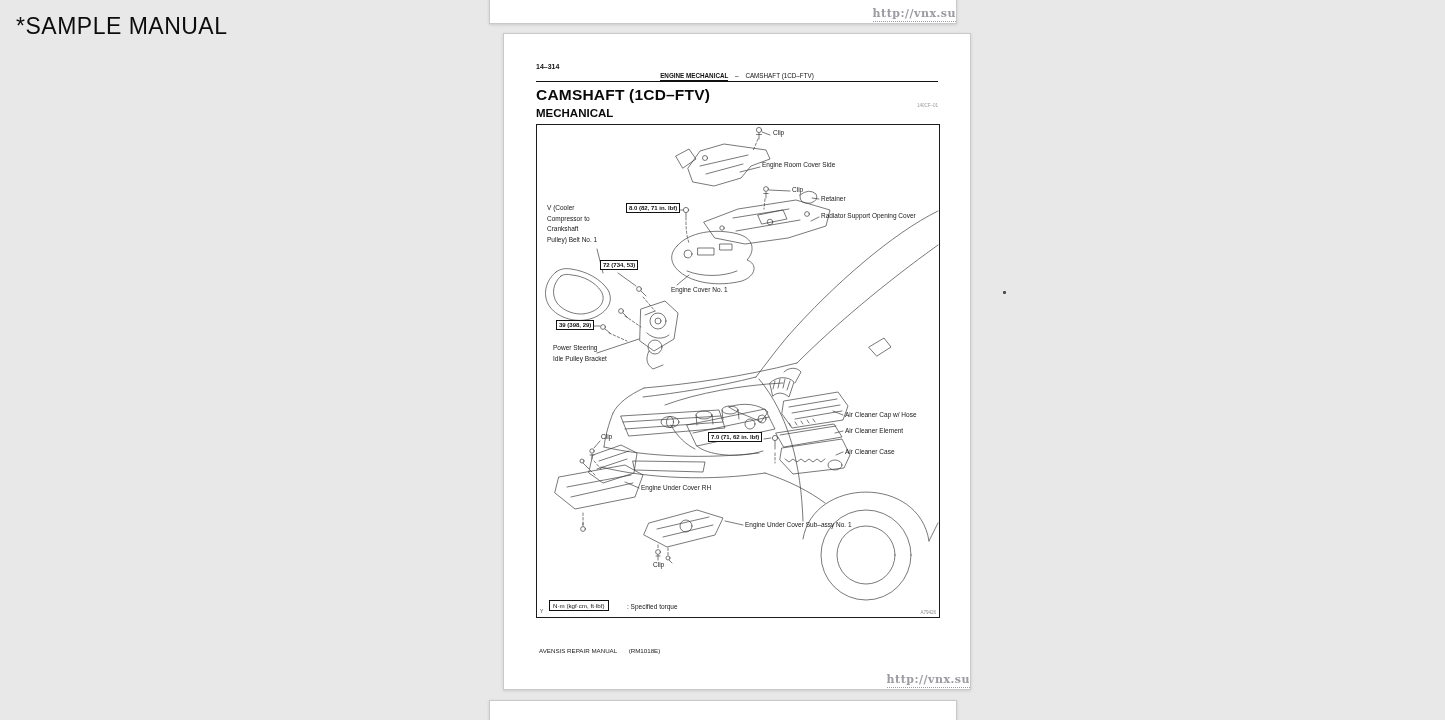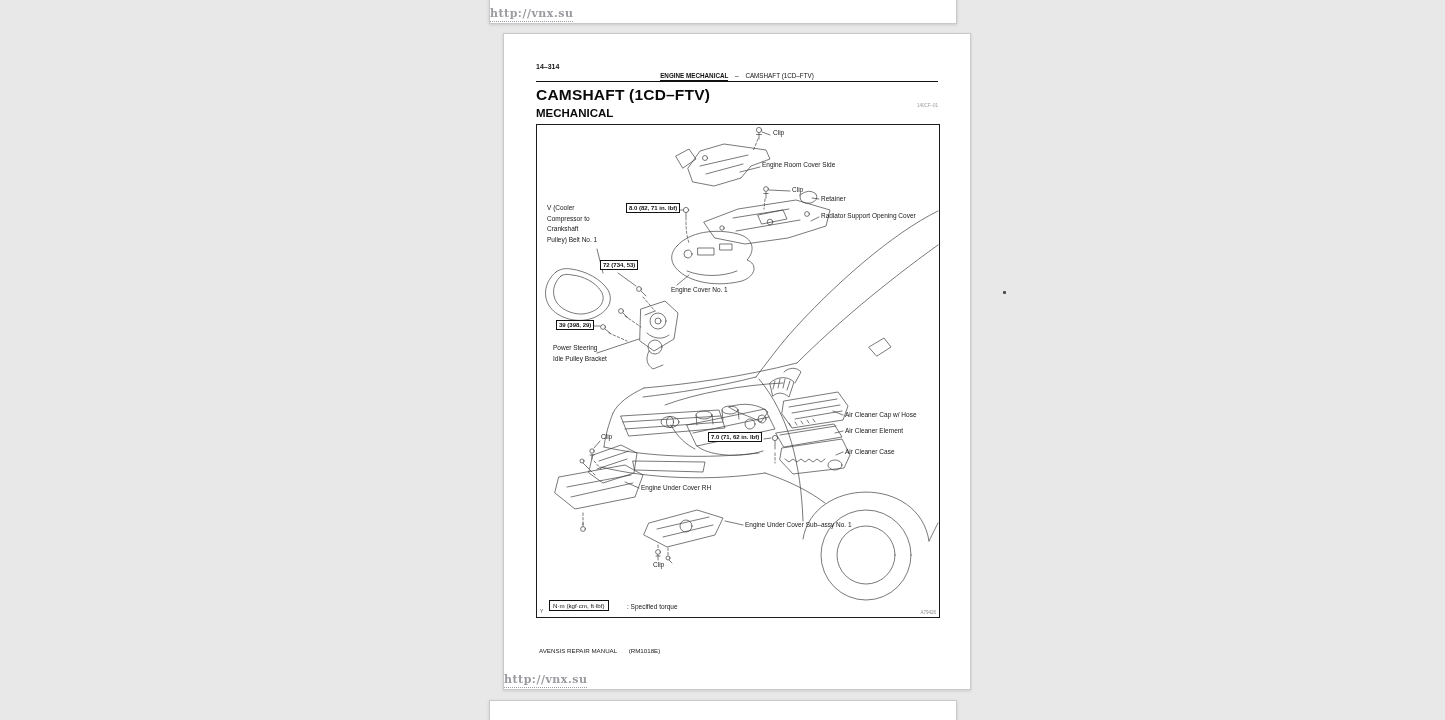--- a/index.html
+++ b/index.html
@@ -7,21 +7,21 @@
   .canvas{position:absolute;inset:0;width:1445px;height:720px;background:#e8e8e8;}
 
   .sample-overlay{position:absolute;left:16px;top:13px;font-size:23px;letter-spacing:.5px;
     color:#0c0c0c;font-weight:400;}
 
   .page{position:absolute;background:#fff;border:1px solid #c9c9c9;box-shadow:0 1px 3px rgba(0,0,0,.13);}
   .page-top{left:489px;top:-4px;width:466px;height:26px;}
   .page-main{left:503px;top:33px;width:466px;height:655px;}
   .page-bottom{left:489px;top:700px;width:466px;height:30px;}
 
-  .watermark{position:absolute;left:0;right:0;text-align:left;font-family:"DejaVu Serif",serif;
+  .watermark{position:absolute;left:0;right:0;text-align:right;font-family:"DejaVu Serif",serif;
     font-weight:700;font-size:11px;color:#9b9ba1;letter-spacing:.5px;}
   .watermark span{border-bottom:1px dotted #9b9ba1;padding-bottom:1px;}
   .wm-top{bottom:3px;}
   .wm-bottom{bottom:3px;}
 
   
   .pg-num{position:absolute;left:32px;top:29px;font-size:7px;font-weight:700;color:#111;}
   .crumb-row{position:absolute;left:32px;top:38px;width:402px;text-align:center;font-size:6.3px;color:#111;white-space:nowrap;}
   .crumb-row .sec{font-weight:700;border-bottom:1px solid #111;padding-bottom:1px;}
   .crumb-row .sep{margin:0 5px;}
@@ -46,20 +46,21 @@
   .footer{position:absolute;left:35px;top:613px;font-size:6.2px;color:#222;white-space:nowrap;}
   .footer .f-code{margin-left:10px;}
 
   .stray-dot{position:absolute;left:1003px;top:291px;width:3px;height:3px;background:#4a4a4a;border-radius:1px;}
 </style>
 </head>
 <body>
 
 <div class="canvas">
 
+  <div class="sample-overlay">*SAMPLE MANUAL</div>
 
   <div class="page page-top">
     <div class="watermark wm-top"><span>http://vnx.su</span></div>
   </div>
 
   <div class="page page-main">
 
     <div class="pg-num">14–314</div>
     <div class="crumb-row">
       <span class="sec">ENGINE MECHANICAL</span>

